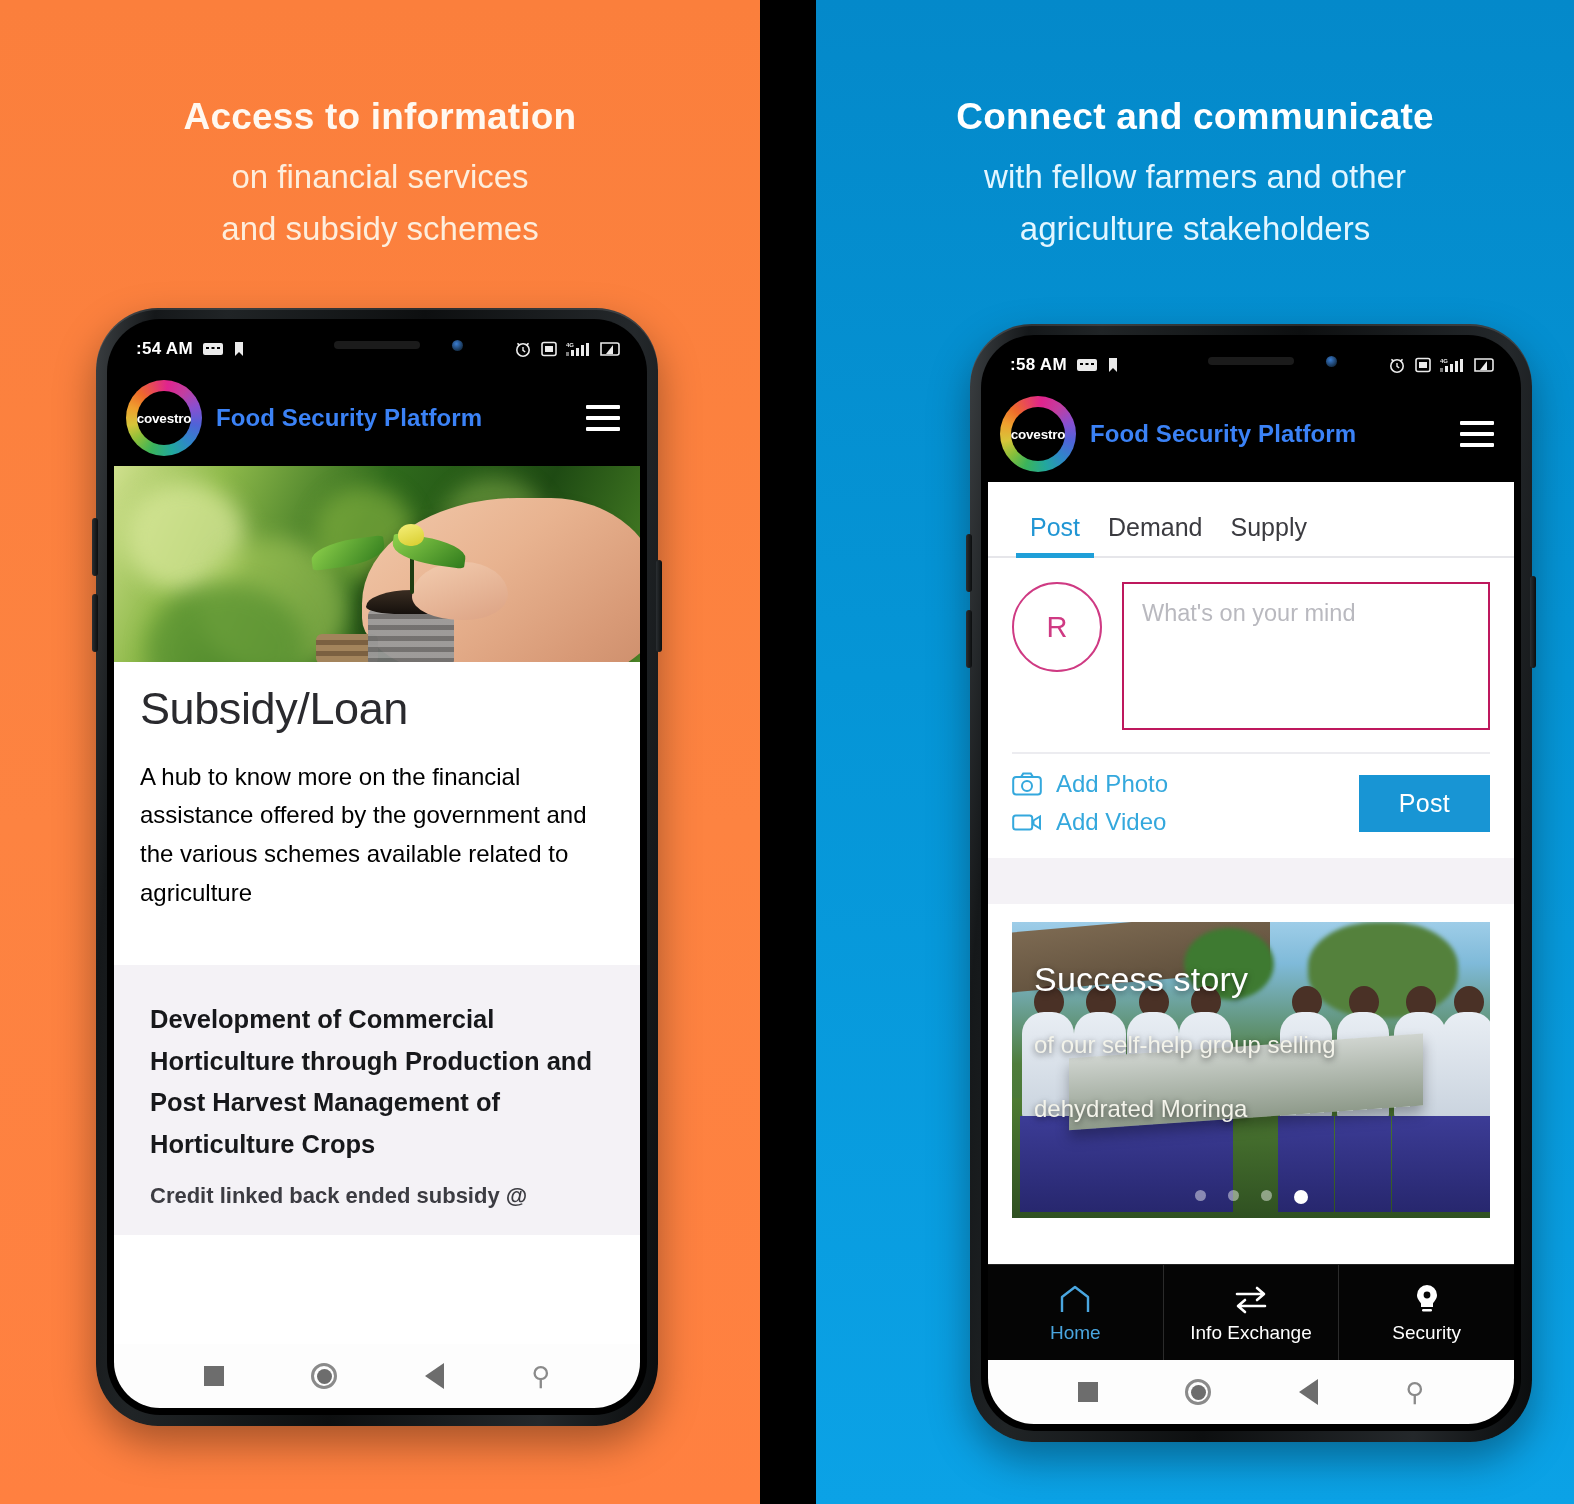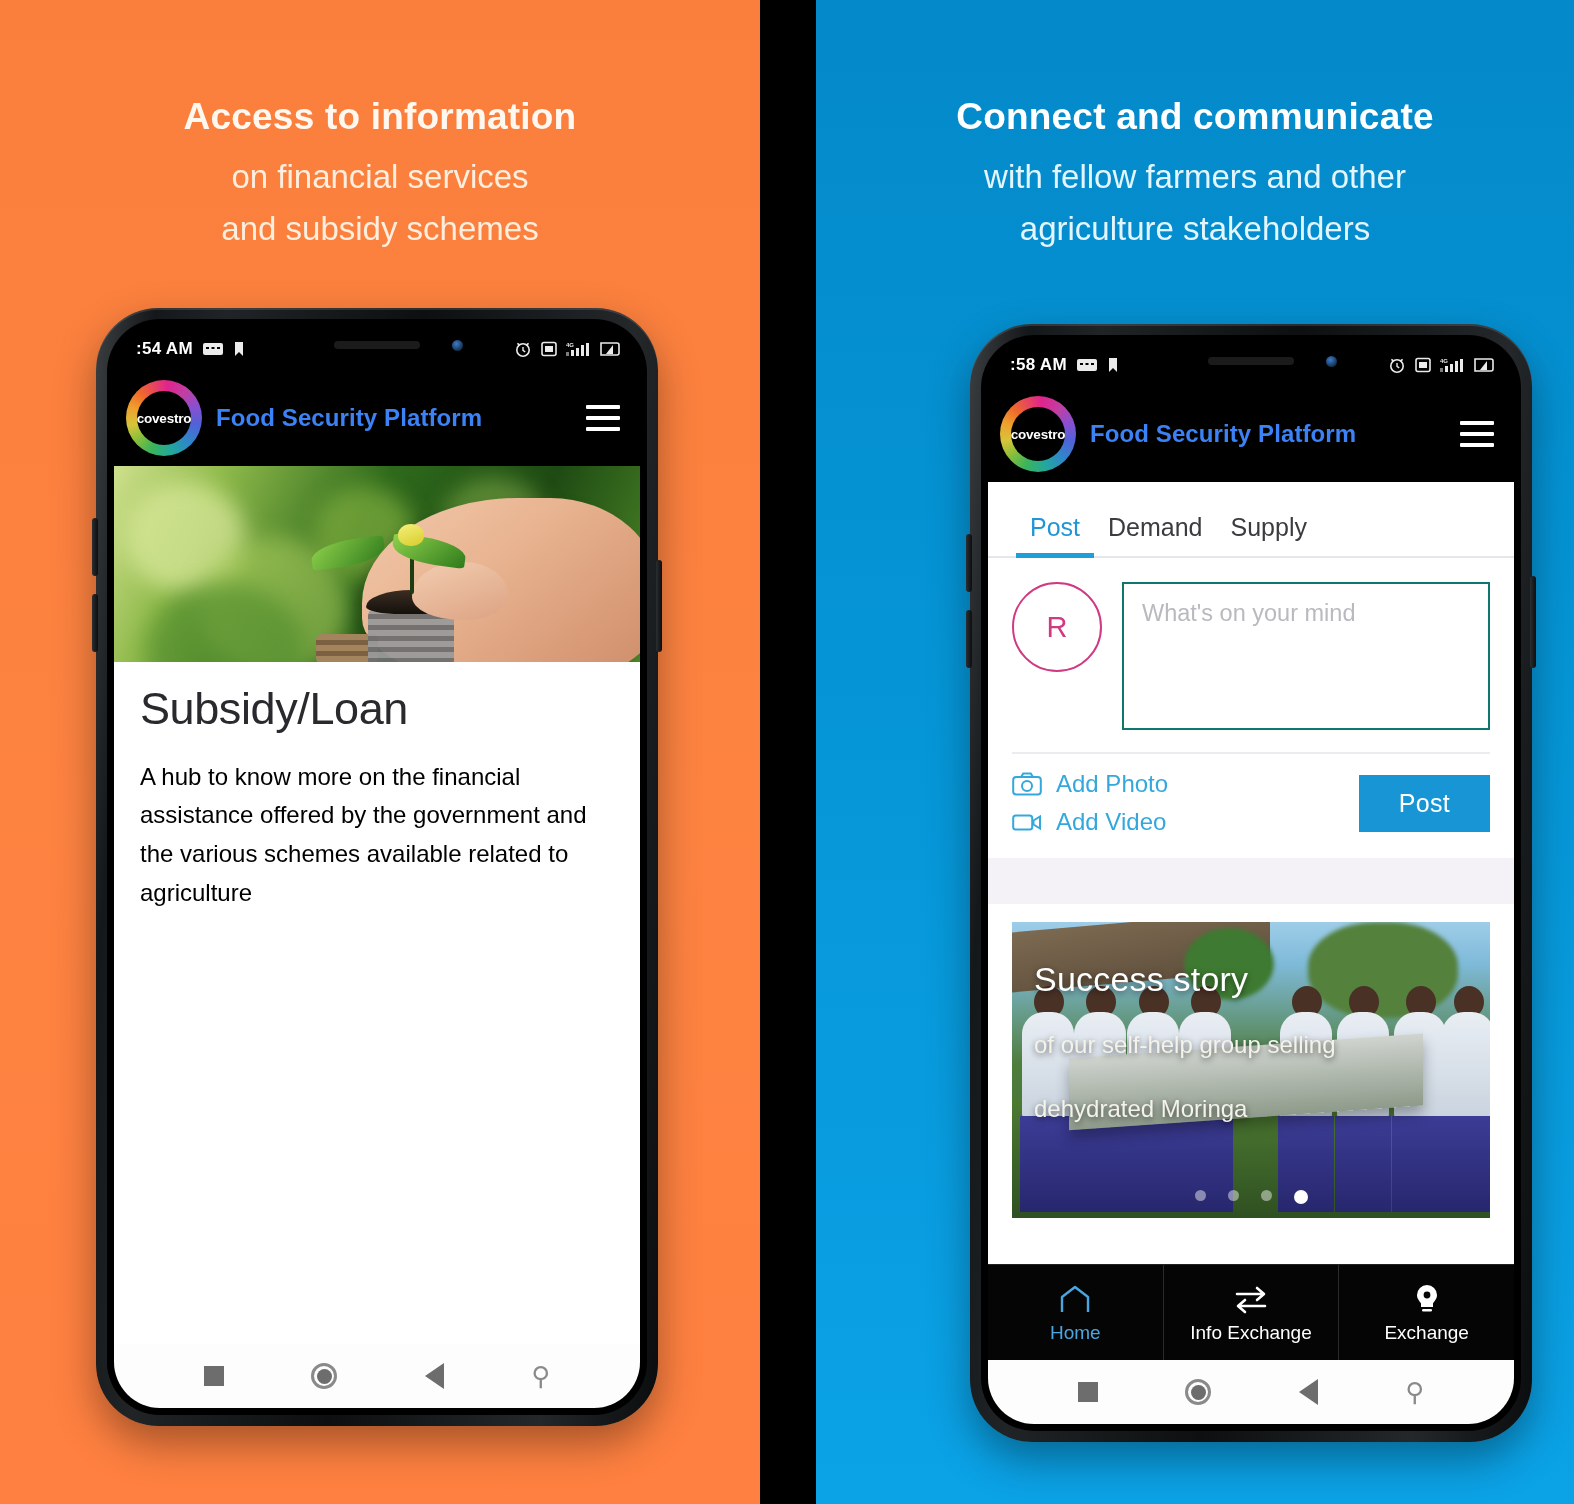--- a/index.html
+++ b/index.html
@@ -195,21 +195,21 @@
   .tab.active::after {
     content:""; position:absolute; left:0; right:0; bottom:-2px; height:5px; background:#1f9fd8;
   }
   .composer { padding: 24px 24px 0 24px; display:flex; gap:20px; background:#fff; }
   .avatar {
     width: 90px; height: 90px; border-radius:50%; border: 2.5px solid #cf3a83;
     display:flex; align-items:center; justify-content:center;
     color:#cf3a83; font-size: 29px; flex:0 0 auto; background:#fff;
   }
   .textbox {
-    flex:1 1 auto; height: 148px; border: 2px solid #0f766e; background:#fff;
+    flex:1 1 auto; height: 148px; border: 2px solid #be185d; background:#fff;
     padding: 16px 18px; font-size: 23.5px; color:#b9b9bf;
   }
   .composer-actions {
     margin: 22px 24px 0 24px; border-top: 2px solid #ececf0;
     padding-top: 16px; display:flex; align-items:center; background:#fff;
   }
   .add-links { display:flex; flex-direction:column; gap: 10px; }
   .add-link { display:flex; align-items:center; gap: 14px; color:#34a8dd; font-size: 24px; }
   .post-btn {
     margin-left:auto; background:#1895d4; color:#fff; font-size: 25px;
@@ -368,20 +368,24 @@
                 <span class="leaf leafL"></span>
                 <span class="leaf leafR"></span>
                 <span class="bud"></span>
               </div>
 
               <div class="content-pad">
                 <div class="page-title">Subsidy/Loan</div>
                 <div class="page-desc">A hub to know more on the financial assistance offered by the government and the various schemes available related to agriculture</div>
               </div>
 
+              <div class="scheme-card">
+                <div class="scheme-title">Development of Commercial Horticulture through Production and Post Harvest Management of Horticulture Crops</div>
+                <div class="scheme-sub">Credit linked back ended subsidy @</div>
+              </div>
             </div>
 
             <div class="androidnav">
               <span class="an-sq"></span>
               <span class="an-ci">
                   <i></i>
                 </span>
               <span class="an-tr"></span>
               <span class="an-ac">⚲</span>
             </div>
@@ -582,21 +586,21 @@
                 <span>Info Exchange</span>
               </div>
               <div class="tabitem">
                 <span class="tabicon">
                   <svg width="30" height="32" viewBox="0 0 30 32">
                       <path d="M15 2a10 10 0 0 1 10 10c0 4-2.6 6-4 8.4V24H9v-3.6C7.6 18 5 16 5 12A10 10 0 0 1 15 2z" fill="#fff"></path>
                       <rect x="10" y="26" width="10" height="2.6" rx="1.3" fill="#fff"></rect>
                       <circle cx="15" cy="12" r="3.4" fill="#050505"></circle>
                     </svg>
                 </span>
-                <span>Exchange</span>
+                <span>Security</span>
               </div>
             </div>
 
             <div class="androidnav">
               <span class="an-sq"></span>
               <span class="an-ci">
                   <i></i>
                 </span>
               <span class="an-tr"></span>
               <span class="an-ac">⚲</span>

